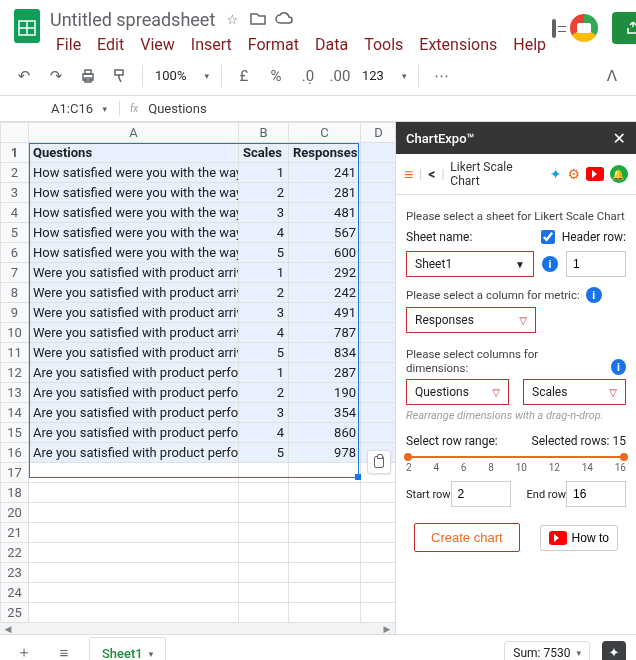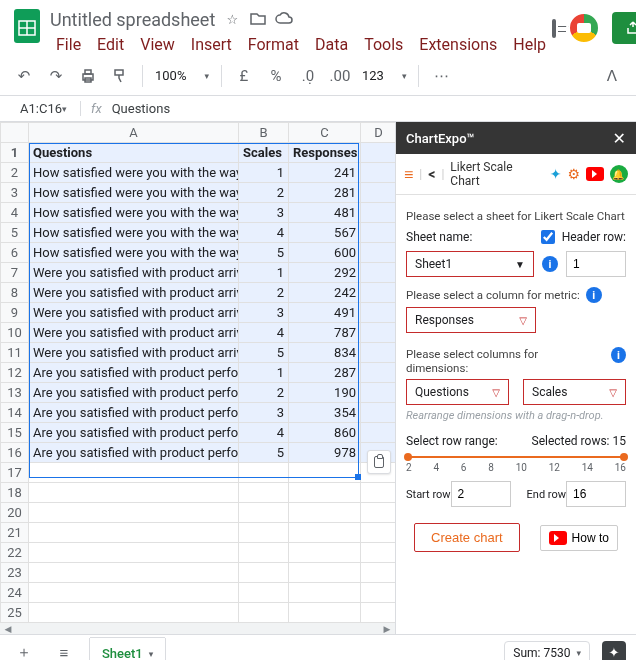--- a/index.html
+++ b/index.html
@@ -24,22 +24,22 @@
   .comment-icon::after{top:10px;width:8px;}
   
   .toolbar{display:flex;align-items:center;gap:4px;padding:4px 10px;border-bottom:1px solid #dadce0;height:40px;}
   .tb-btn{width:28px;height:28px;display:flex;align-items:center;justify-content:center;border-radius:4px;color:#5f6368;font-size:15px;}
   .tb-sep{width:1px;height:22px;background:#dadce0;margin:0 4px;}
   .tb-zoom{display:flex;align-items:center;gap:18px;font-size:13px;color:#202124;padding:0 4px;}
   .caret{font-size:9px;color:#5f6368;}
   .toolbar .flex{flex:1;}
   
   .formula-bar{display:flex;align-items:center;border-bottom:1px solid #dadce0;height:26px;}
-  .name-box{width:81px;border-right:1px solid #dadce0;display:flex;align-items:center;justify-content:space-between;padding:0 20px;font-size:13px;color:#3c4043;}
-  .fx{font-style:italic;color:#9aa0a6;padding:0 10px;font-size:13px;}
+  .name-box{width:81px;border-right:1px solid #dadce0;display:flex;align-items:center;justify-content:space-between;padding:0 12px;font-size:13px;color:#3c4043;margin-left:39px;}
+  .fx{font-style:italic;color:#9aa0a6;padding:0 10px;font-size:10px;}
   .formula-val{font-size:13px;color:#3c4043;}
   
   .main{display:flex;height:calc(660px - 46px - 40px - 26px - 36px);}
   .sheet-wrap{position:relative;flex:0 0 396px;overflow:hidden;border-right:1px solid #dadce0;}
   table.sheet{border-collapse:collapse;table-layout:fixed;width:100%;font-size:13px;}
   table.sheet th, table.sheet td{border:1px solid #e0e0e0;height:20px;padding:0 4px;overflow:hidden;white-space:nowrap;}
   table.sheet thead th{background:#f8f9fa;color:#5f6368;font-weight:normal;text-align:center;position:relative;}
   table.sheet .rowhdr{background:#f8f9fa;color:#5f6368;text-align:center;width:28px;}
   .col-A{width:210px;} .col-B{width:50px;text-align:right;} .col-C{width:72px;text-align:right;} .col-D{width:36px;}
   .hdr-row td{font-weight:bold;background:#e8f0fe;}
@@ -436,21 +436,21 @@
 
       <div class="sb-label" style="margin-top:10px;display:flex;align-items:center;gap:6px">
         <span>Please select a column for metric:</span>
         <span class="info-i">i</span>
       </div>
       <div class="sel-box" style="width:130px;margin-top:4px">
         <span>Responses</span>
           <span class="tri" style="color:#c52b2b">▽</span>
       </div>
 
-      <div class="sb-label" style="margin-top:14px;display:flex;align-items:flex-start;gap:20px">
+      <div class="sb-label" style="margin-top:14px;display:flex;align-items:flex-end;gap:20px">
         <span>Please select columns for dimensions:</span>
         <span class="info-i">i</span>
       </div>
       <div class="dim-row">
         <div class="dim-box">
             <span>Questions</span>
             <span class="tri">▽</span>
           </div>
         <div class="dim-box">
             <span>Scales</span>

